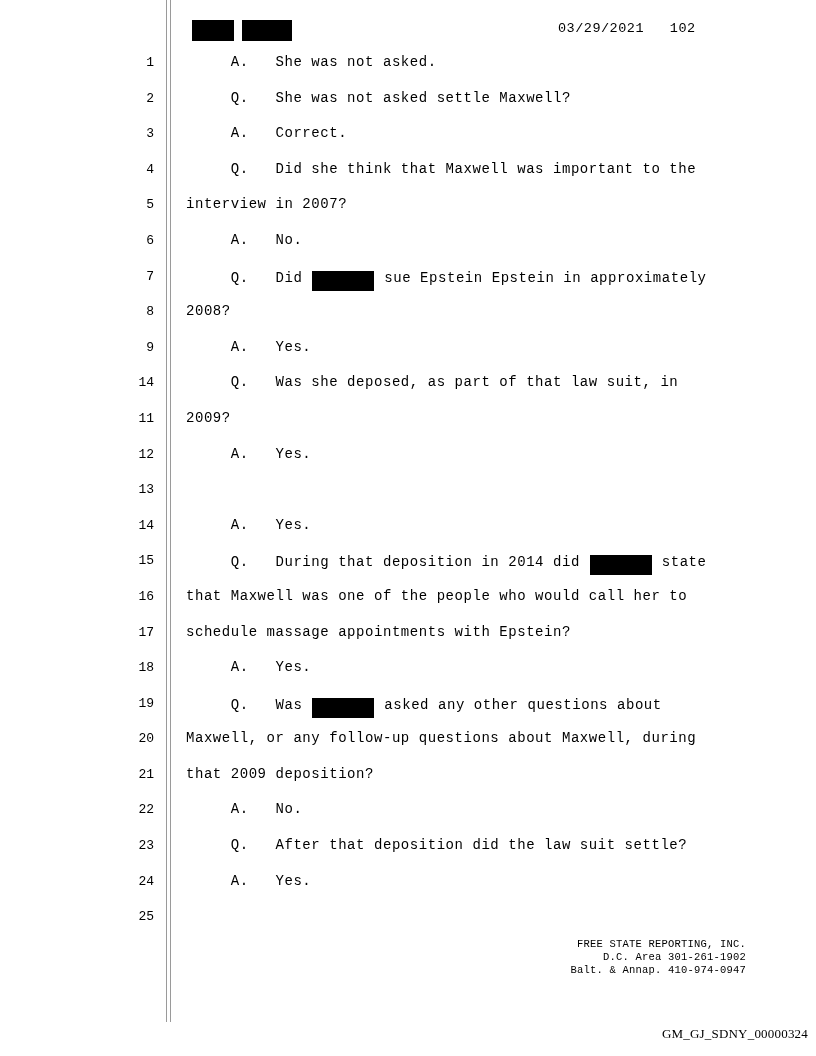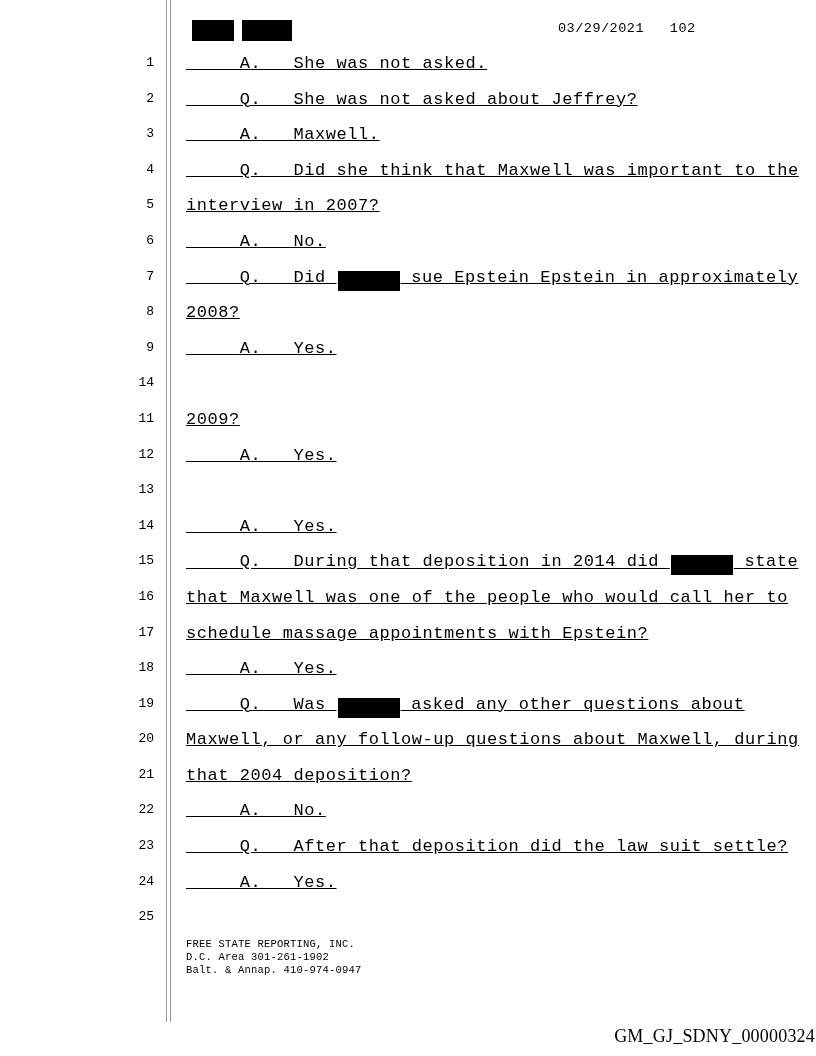--- a/index.html
+++ b/index.html
@@ -86,50 +86,49 @@
     left: 132px;
     width: 22px;
     text-align: right;
     font-size: 13px;
     top: 3px;
   }
   .ltext {
     position: absolute;
     left: 186px;
     top: 2px;
-    font-size: 17px;
+    font-size: 14px;
     letter-spacing: 0.55px;
     white-space: pre;
-    text-decoration: underline;
   }
   .ltext .redact {
     height: 20px;
     margin: 0 1px;
     position: relative;
     top: 3px;
   }
 
   .footer {
     position: absolute;
     left: 186px;
     top: 938px;
     width: 560px;
-    text-align: left;
+    text-align: right;
     font-size: 10.5px;
     line-height: 13.2px;
     letter-spacing: 0.2px;
   }
   .footer div { white-space: pre; }
 
   .bates {
     position: absolute;
-    right: 1px;
+    right: 8px;
     top: 1026px;
     font-family: "Liberation Serif", "DejaVu Serif", serif;
-    font-size: 18px;
+    font-size: 13px;
     letter-spacing: 0.2px;
   }
 </style>
 </head>
 <body>
 
 <div class="page">
 
   <div class="rule rule-a"></div>
   <div class="rule rule-b"></div>
@@ -140,25 +139,25 @@
     <span class="hdr-date">03/29/2021   102</span>
   </div>
 
   <div class="lines" id="lines">
       <div class="line">
         <span class="lnum">1</span>
         <span class="ltext"><span>     A.   She was not asked.</span></span>
       </div>
       <div class="line">
         <span class="lnum">2</span>
-        <span class="ltext"><span>     Q.   She was not asked about Jeffrey?</span></span>
+        <span class="ltext"><span>     Q.   She was not asked settle Maxwell?</span></span>
       </div>
       <div class="line">
         <span class="lnum">3</span>
-        <span class="ltext"><span>     A.   Maxwell.</span></span>
+        <span class="ltext"><span>     A.   Correct.</span></span>
       </div>
       <div class="line">
         <span class="lnum">4</span>
         <span class="ltext"><span>     Q.   Did she think that Maxwell was important to the</span></span>
       </div>
       <div class="line">
         <span class="lnum">5</span>
         <span class="ltext"><span>interview in 2007?</span></span>
       </div>
       <div class="line">
@@ -172,20 +171,21 @@
       <div class="line">
         <span class="lnum">8</span>
         <span class="ltext"><span>2008?</span></span>
       </div>
       <div class="line">
         <span class="lnum">9</span>
         <span class="ltext"><span>     A.   Yes.</span></span>
       </div>
       <div class="line">
         <span class="lnum">14</span>
+        <span class="ltext"><span>     Q.   Was she deposed, as part of that law suit, in</span></span>
       </div>
       <div class="line">
         <span class="lnum">11</span>
         <span class="ltext"><span>2009?</span></span>
       </div>
       <div class="line">
         <span class="lnum">12</span>
         <span class="ltext"><span>     A.   Yes.</span></span>
       </div>
       <div class="line">
@@ -214,21 +214,21 @@
       <div class="line">
         <span class="lnum">19</span>
         <span class="ltext"><span>     Q.   Was </span><span class="redact" style="width: 62px;"></span><span> asked any other questions about</span></span>
       </div>
       <div class="line">
         <span class="lnum">20</span>
         <span class="ltext"><span>Maxwell, or any follow-up questions about Maxwell, during</span></span>
       </div>
       <div class="line">
         <span class="lnum">21</span>
-        <span class="ltext"><span>that 2004 deposition?</span></span>
+        <span class="ltext"><span>that 2009 deposition?</span></span>
       </div>
       <div class="line">
         <span class="lnum">22</span>
         <span class="ltext"><span>     A.   No.</span></span>
       </div>
       <div class="line">
         <span class="lnum">23</span>
         <span class="ltext"><span>     Q.   After that deposition did the law suit settle?</span></span>
       </div>
       <div class="line">

